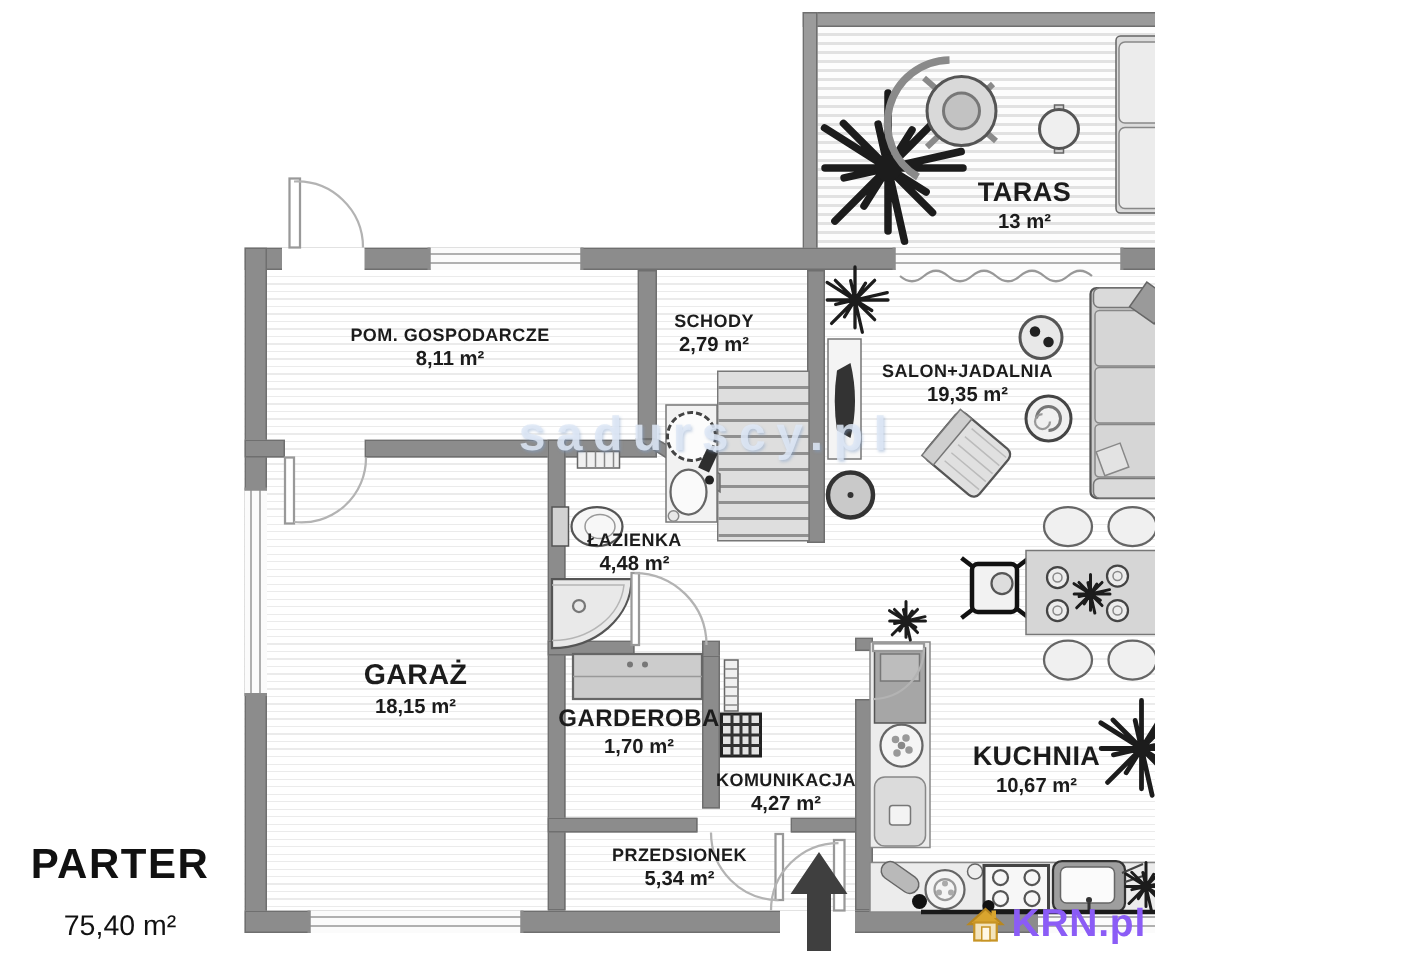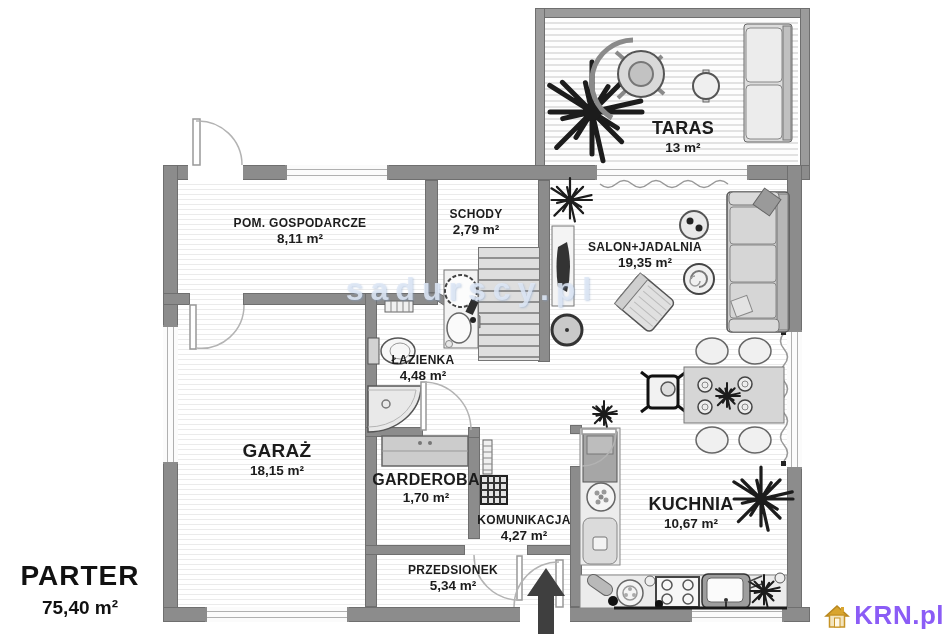--- a/index.html
+++ b/index.html
@@ -1,16 +1,16 @@
 <!DOCTYPE html>
 <html><head>
 <meta charset="utf-8">
 <style>
   html,body{margin:0;padding:0;background:#fff;}
-  #stage{position:relative;width:950px;height:636px;background:#ffffff;overflow:hidden;
+  #stage{position:relative;width:770px;height:636px;background:#ffffff;overflow:hidden;
          font-family:"Liberation Sans",sans-serif;}
   .floor{position:absolute;background:repeating-linear-gradient(to bottom,#ffffff 0px,#ffffff 4px,#ebebeb 4px,#ebebeb 5px);}
   .terrace-floor{background:repeating-linear-gradient(to bottom,#fdfdfd 0px,#fdfdfd 4px,#e2e2e2 4px,#e2e2e2 6px);}
   .wall{position:absolute;background:#8c8c8c;box-shadow:inset 0 0 0 1px #6f6f6f;}
   .wall-t{background:#9b9b9b;}
   .win-h{position:absolute;background:linear-gradient(to bottom,#fbfbfb 0 4px,#b0b0b0 4px 5px,#fbfbfb 5px 10px,#b0b0b0 10px 11px,#fbfbfb 11px);
          border-left:2px solid #8c8c8c;border-right:2px solid #8c8c8c;}
   .win-v{position:absolute;background:linear-gradient(to right,#fbfbfb 0 4px,#b0b0b0 4px 5px,#fbfbfb 5px 10px,#b0b0b0 10px 11px,#fbfbfb 11px);
          border-top:2px solid #8c8c8c;border-bottom:2px solid #8c8c8c;}
   .opening{position:absolute;background:#ffffff;}
@@ -25,21 +25,21 @@
   .nm18 .room-name{font-size:18px;}
   .nm19 .room-name{font-size:19px;}
   .nm16 .room-name{font-size:16px;text-align:center;}
   #watermark{position:absolute;left:472px;top:271px;transform:translateX(-50%);
              font-size:32px;font-weight:bold;letter-spacing:7px;
              color:rgba(222,232,246,0.85);text-shadow:1px 1px 2px rgba(130,160,200,0.45);
              z-index:40;}
   #parter{position:absolute;left:80px;top:560px;transform:translateX(-50%);
           text-align:center;color:#111;z-index:30;}
   #parter .floor-name{font-size:28px;font-weight:600;letter-spacing:1px;}
-  #parter .floor-area{font-size:19px;font-weight:700;margin-top:5px;}
+  #parter .floor-area{font-size:19px;font-weight:400;margin-top:15px;}
   #logo{position:absolute;right:6px;bottom:5px;display:flex;align-items:center;gap:4px;z-index:30;}
   #logo .txt{font-size:26px;font-weight:bold;color:#8b5cf6;letter-spacing:.5px;}
 </style>
 </head>
 <body>
 
 <div id="stage">
 
   <div class="floor" style="left:163px;top:165px;width:639px;height:457px;"></div>
   <div class="floor terrace-floor" style="left:545px;top:18px;width:253px;height:148px;"></div>

